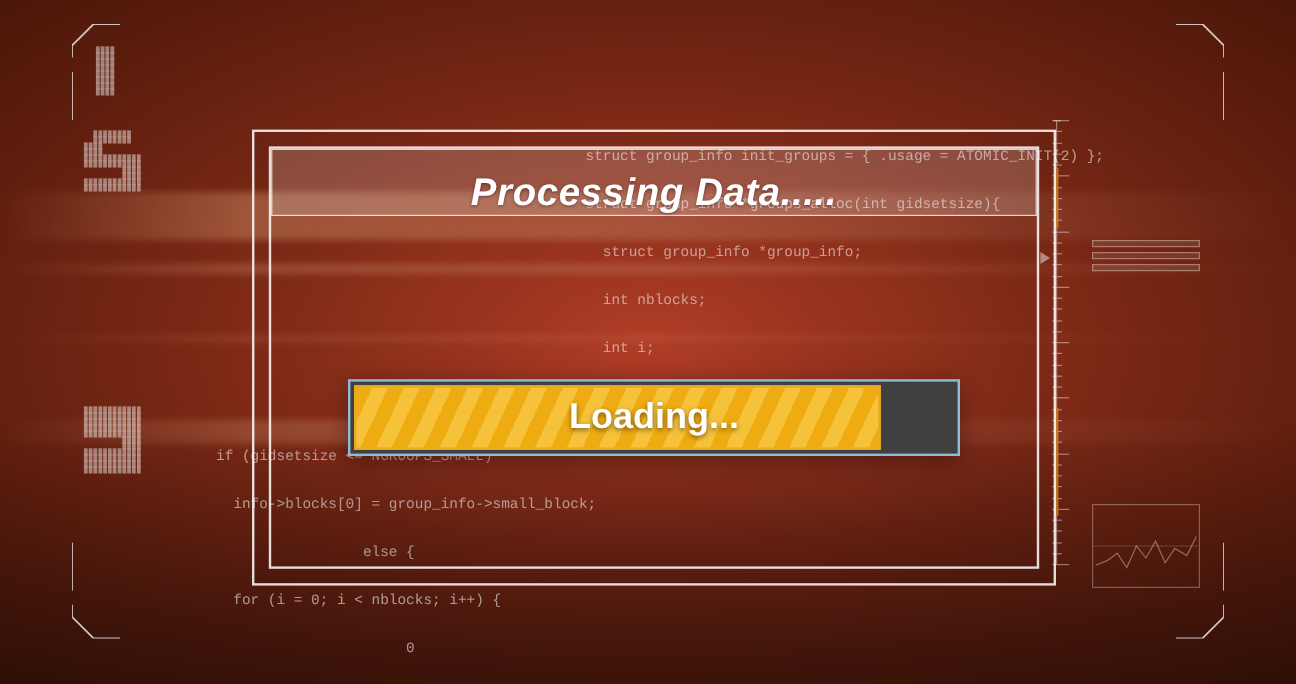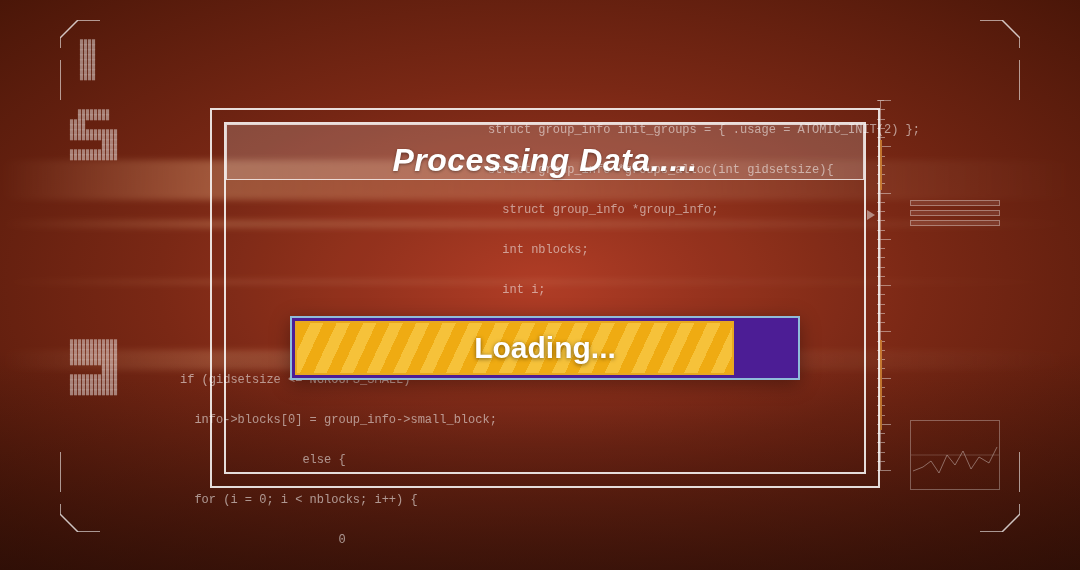--- a/index.html
+++ b/index.html
@@ -118,21 +118,21 @@
     text-shadow: 0 1px 3px rgba(0,0,0,0.4);
   }
 
   
   .progress-wrap {
     position: absolute;
     left: 78px; right: 78px;
     top: 206px;
     height: 64px;
     border: 2px solid #8fbcd9;
-    background: #4c1d95;
+    background: #404040;
     box-shadow: 0 4px 18px rgba(0,0,0,0.35);
   }
   .progress-fill {
     position: absolute;
     left: 3px; top: 3px; bottom: 3px;
     border: 2px solid #e8a820;
     background-color: #f0b830;
     background-image: repeating-linear-gradient(
       115deg,
       #efab12 0px,

